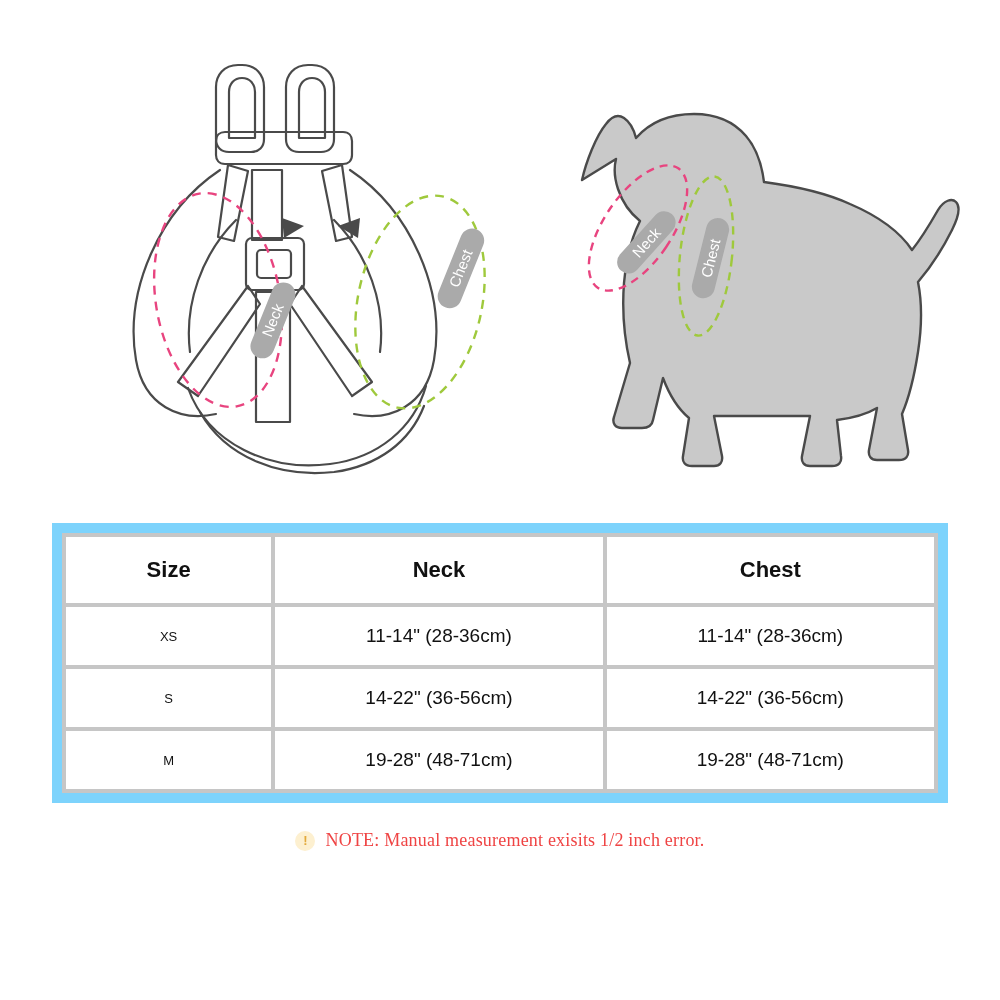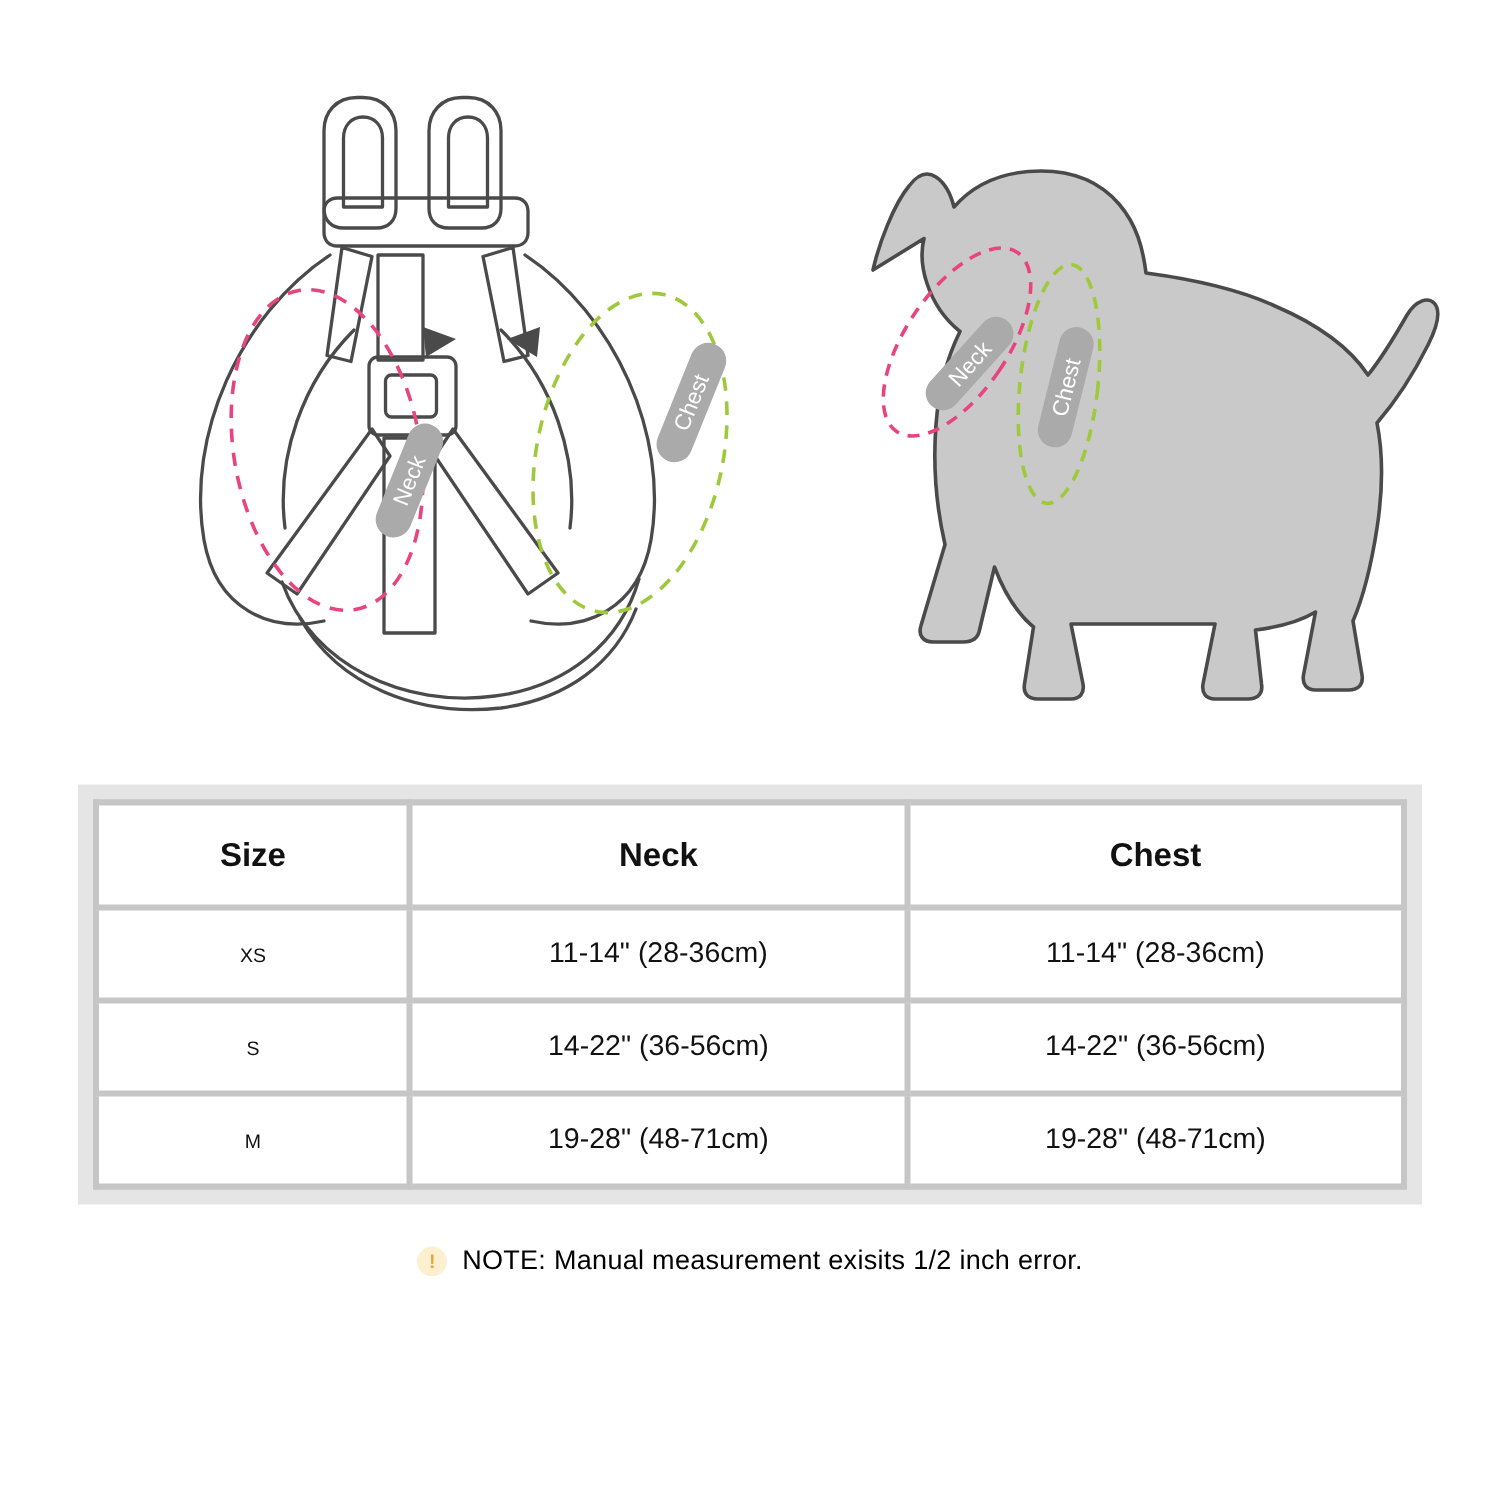--- a/index.html
+++ b/index.html
@@ -52,21 +52,21 @@
     font-family: "Liberation Sans", sans-serif;
     font-size: 15px;
   }
 
   
   .table-wrap {
     position: absolute;
     left: 52px;
     top: 523px;
     width: 896px;
-    background: #e5e5e5;
+    background: #7dd3fc;
     padding: 10px;
     box-sizing: border-box;
   }
   table.size-table {
     width: 100%;
     border-collapse: collapse;
     background: #c6c6c6;
     table-layout: fixed;
   }
   table.size-table th,
@@ -112,22 +112,22 @@
     background: #fdf0d0;
     color: #e2a93b;
     font-size: 13px;
     font-weight: bold;
     line-height: 20px;
     text-align: center;
     font-family: "Liberation Sans", sans-serif;
   }
   .note-text {
     font-size: 18px;
-    color: #000000;
-    font-family: Liberation Sans, sans-serif;
+    color: #ef4444;
+    font-family: Liberation Serif, serif;
     letter-spacing: 0.2px;
   }
 </style>
 </head>
 <body>
 
 <div class="page">
 
   <div class="illustrations">
 

